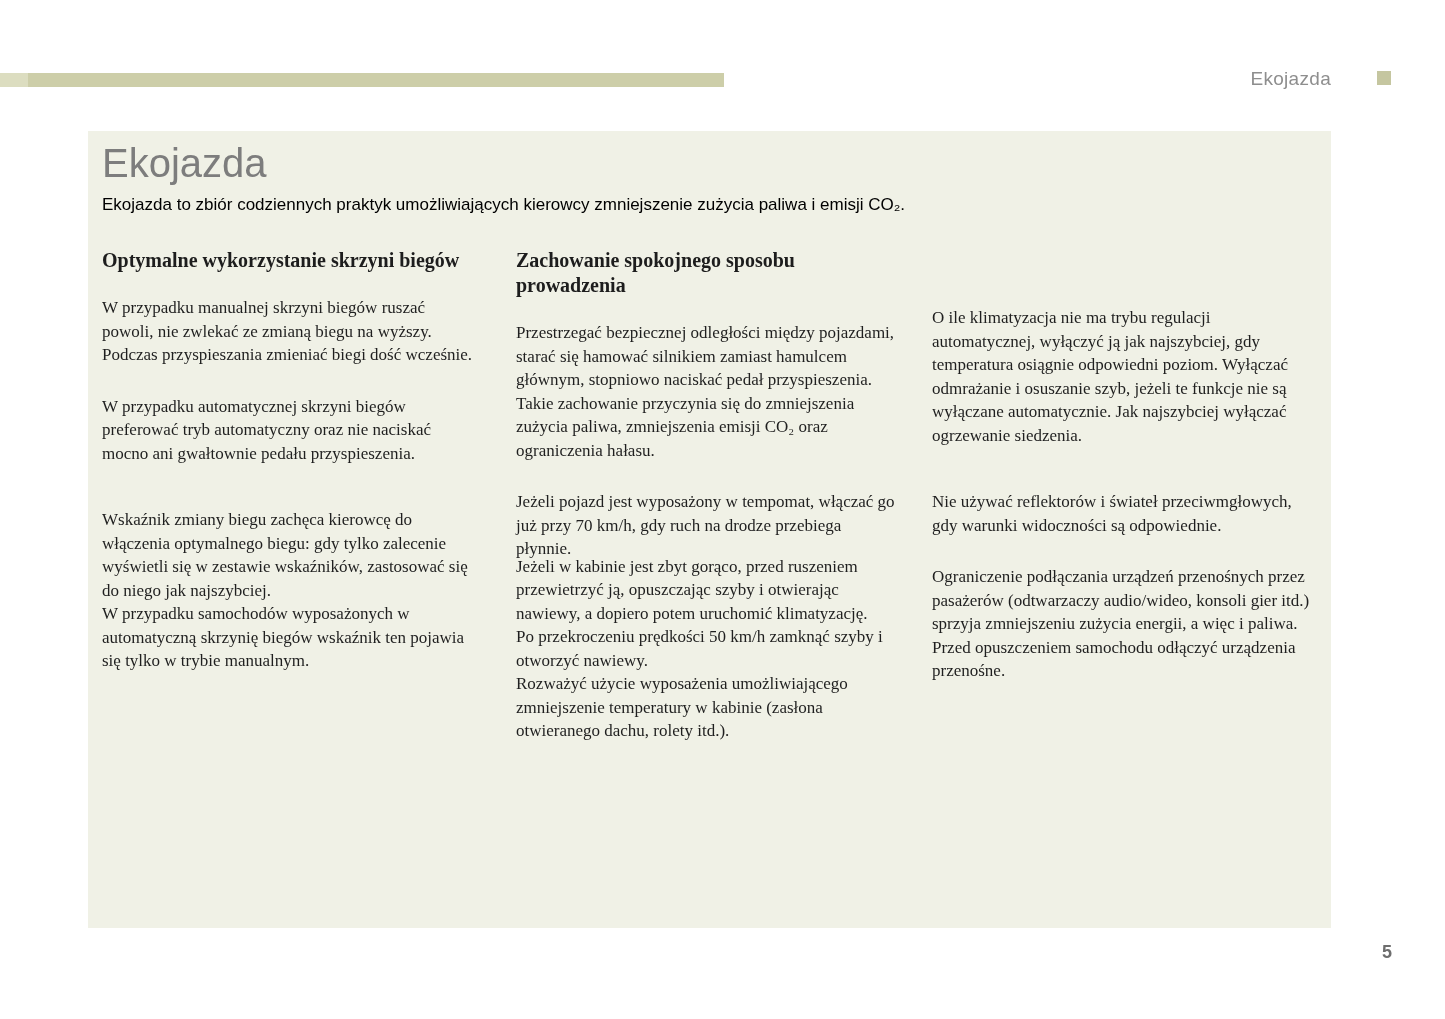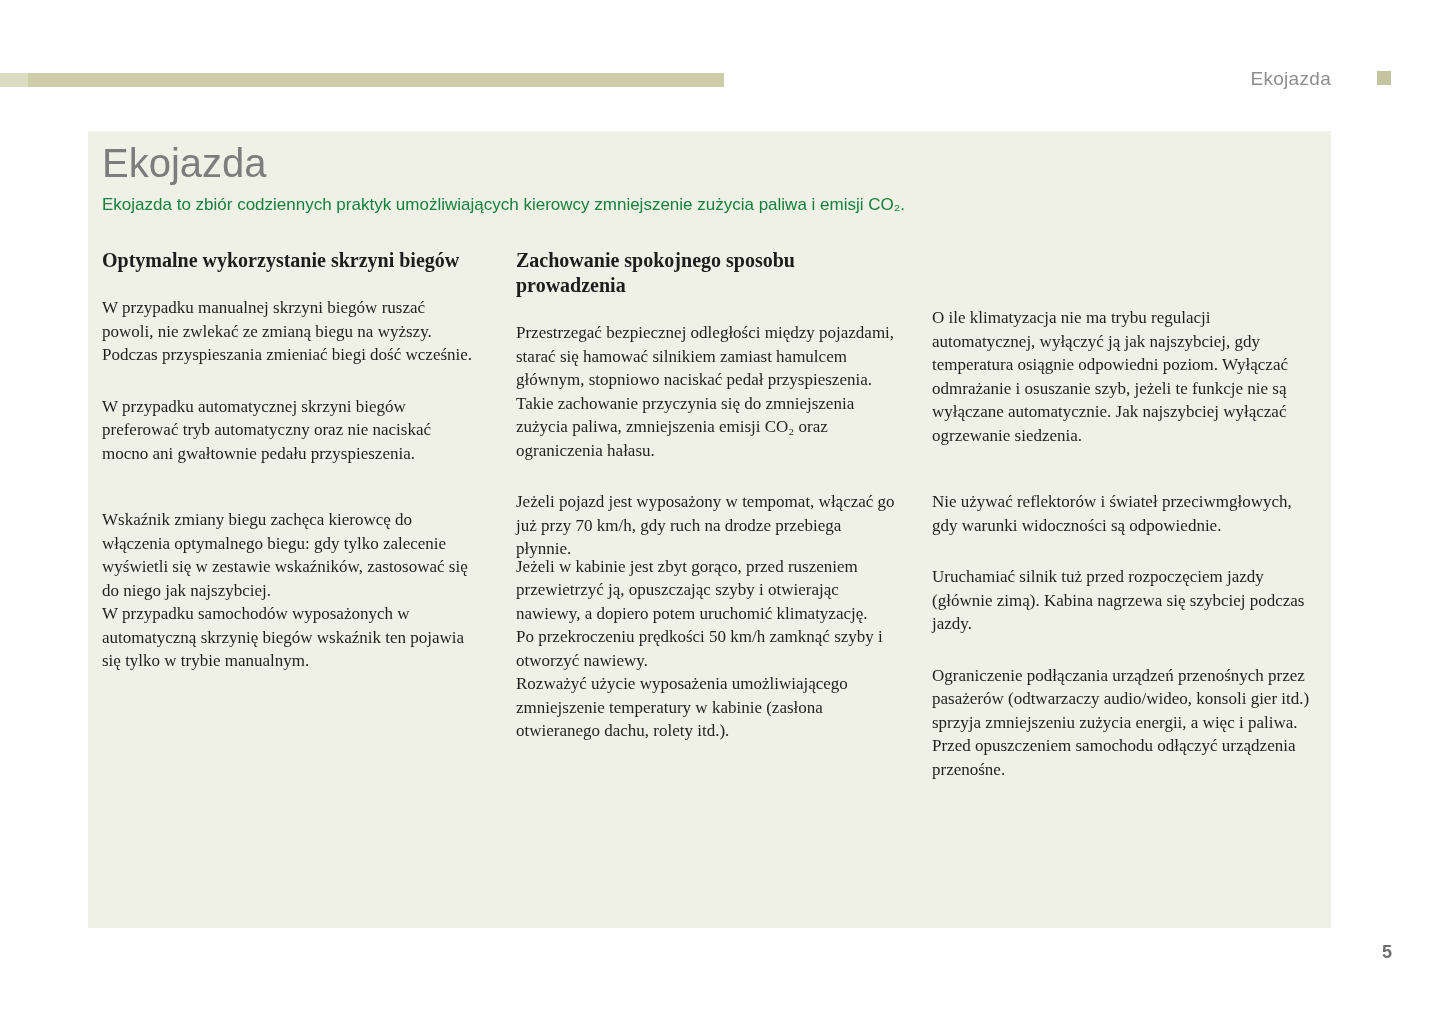--- a/index.html
+++ b/index.html
@@ -54,21 +54,21 @@
   .page-title {
     font-size: 40px;
     font-weight: 400;
     color: #7d7d7d;
     line-height: 46px;
   }
   .intro {
     margin-top: 7px;
     font-size: 17px;
     line-height: 23px;
-    color: #15803d;
+    color: #000000;
   }
 
   .columns {
     margin-top: 32px;
     display: grid;
     grid-template-columns: 378px 380px 382px;
     column-gap: 36px;
     font-family: Liberation Serif, serif;
   }
 
@@ -125,20 +125,19 @@
       <p class="para">Przestrzegać bezpiecznej odległości między pojazdami, starać się hamować silnikiem zamiast hamulcem głównym, stopniowo naciskać pedał przyspieszenia. Takie zachowanie przyczynia się do zmniejszenia zużycia paliwa, zmniejszenia emisji CO₂ oraz ograniczenia hałasu.</p>
       <p class="para gap-md">Jeżeli pojazd jest wyposażony w tempomat, włączać go już przy 70 km/h, gdy ruch na drodze przebiega płynnie.</p>
       <p class="para" style="margin-top:-6px">Jeżeli w kabinie jest zbyt gorąco, przed ruszeniem przewietrzyć ją, opuszczając szyby i otwierając nawiewy, a dopiero potem uruchomić klimatyzację.
 Po przekroczeniu prędkości 50 km/h zamknąć szyby i otworzyć nawiewy.
 Rozważyć użycie wyposażenia umożliwiającego zmniejszenie temperatury w kabinie (zasłona otwieranego dachu, rolety itd.).</p>
     </div>
 
     <div class="col">
       <p class="para gap-xl">O ile klimatyzacja nie ma trybu regulacji automatycznej, wyłączyć ją jak najszybciej, gdy temperatura osiągnie odpowiedni poziom. Wyłączać odmrażanie i osuszanie szyb, jeżeli te funkcje nie są wyłączane automatycznie. Jak najszybciej wyłączać ogrzewanie siedzenia.</p>
       <p class="para gap-lg">Nie używać reflektorów i świateł przeciwmgłowych, gdy warunki widoczności są odpowiednie.</p>
-      <p class="para gap-md">Uruchamiać silnik tuż przed rozpoczęciem jazdy (głównie zimą). Kabina nagrzewa się szybciej podczas jazdy.</p>
       <p class="para gap-md">Ograniczenie podłączania urządzeń przenośnych przez pasażerów (odtwarzaczy audio/wideo, konsoli gier itd.) sprzyja zmniejszeniu zużycia energii, a więc i paliwa. Przed opuszczeniem samochodu odłączyć urządzenia przenośne.</p>
     </div>
 
   </div>
 </div>
 
 <div class="page-number">5</div>
 
 </body></html>

